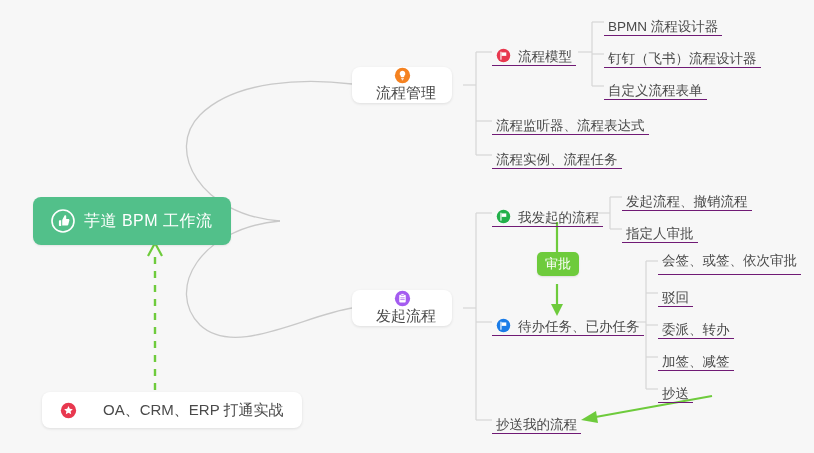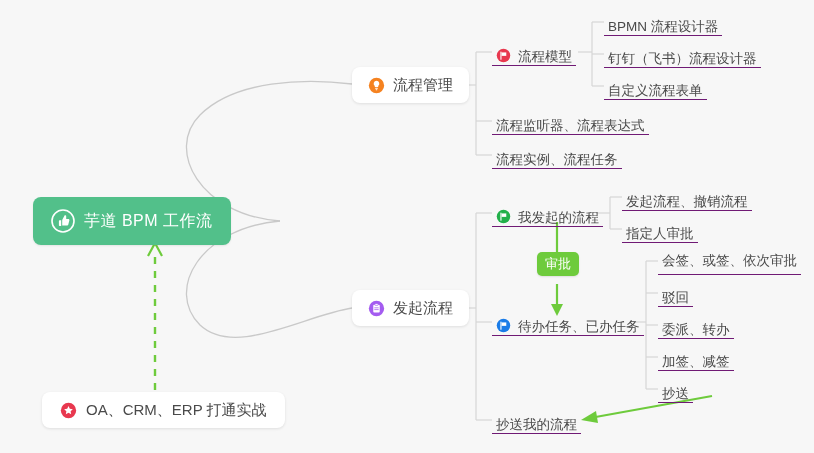--- a/index.html
+++ b/index.html
@@ -44,20 +44,21 @@
 
   
   .card {
     background: #ffffff;
     border-radius: 8px;
     padding: 0 16px;
     height: 36px;
     color: #4a4a4a;
     font-size: 15px;
     box-shadow: 0 1px 3px rgba(0,0,0,0.10);
+    flex-direction: column;
   }
   .card .label { margin-left: 8px; }
 
   
   .plain {
     color: #4a4a4a;
     font-size: 13.5px;
     height: 26px;
     padding: 0 4px 0 4px;
     border-bottom: 1px solid #701a75;
@@ -70,21 +71,21 @@
   
   .bottomcard {
     background: #ffffff;
     border-radius: 8px;
     padding: 0 18px;
     height: 36px;
     color: #4a4a4a;
     font-size: 15px;
     box-shadow: 0 1px 3px rgba(0,0,0,0.10);
   }
-  .bottomcard .label { margin-left: 9px; text-align: right; }
+  .bottomcard .label { margin-left: 26px; text-align: right; }
 
   
   .badge {
     position: absolute;
     background: #6ecb3c;
     border-radius: 5px;
     color: #ffffff;
     font-size: 13px;
     height: 24px;
     padding: 0 8px;

